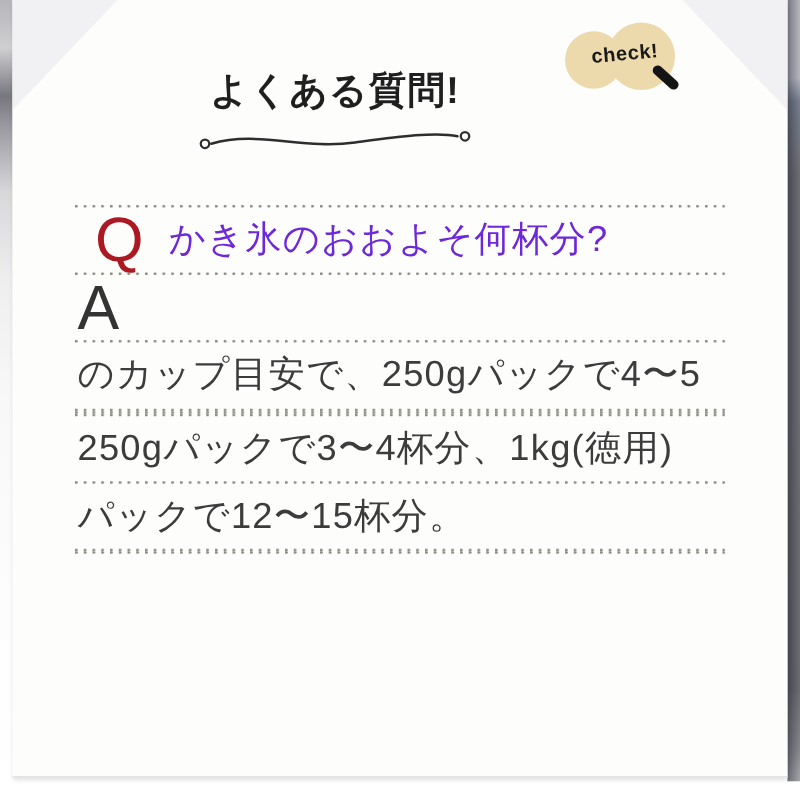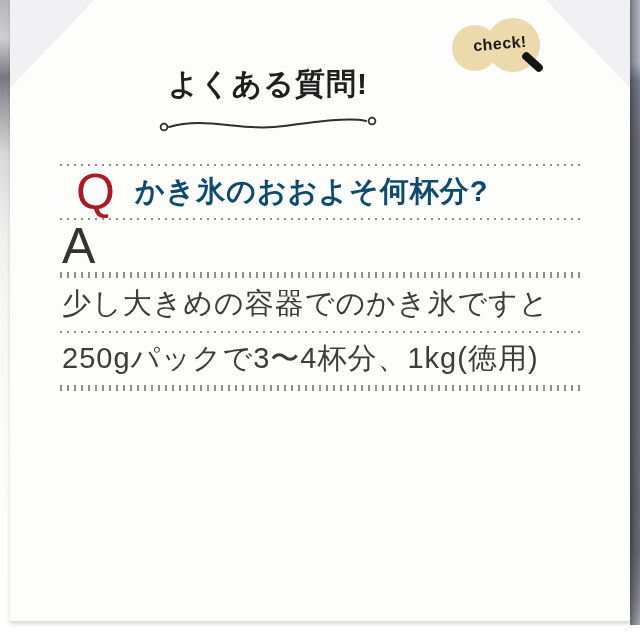--- a/index.html
+++ b/index.html
@@ -17,21 +17,21 @@
   
   #page { position:absolute; left:10px; top:0; width:620px; height:622px;
     background:#fdfdfc; box-shadow:0 2px 4px rgba(0,0,0,.15); }
 
   .corner-tri { position:absolute; top:0; background:#f1f1f3;
     filter:drop-shadow(0 1px 1px rgba(0,0,0,.10)); }
   #tri-left  { left:0; width:84px; height:88px; clip-path:polygon(0 0,100% 0,0 100%); }
   #tri-right { left:536px; width:84px; height:88px; clip-path:polygon(0 0,100% 0,100% 100%); }
 
   
-  #title-group { position:absolute; left:146px; top:64px; width:224px; text-align:center; }
+  #title-group { position:absolute; left:146px; top:52px; width:224px; text-align:center; }
   #page-title { font-size:30px; font-weight:700; color:#1f1f1f; letter-spacing:1px; white-space:nowrap; }
   #wave-svg { display:block; margin-top:7px; }
 
   
   #check-badge { position:absolute; left:440px; top:18px; width:106px; height:62px; }
   .blob { position:absolute; border-radius:50%; background:#ecd9ac; }
   #blob-l { left:2px; top:7px; width:46px; height:46px; }
   #blob-r { left:36px; top:0px; width:54px; height:54px; }
   #check-label { position:absolute; left:10px; top:17px; width:80px; text-align:center;
     font-size:16px; font-weight:700; color:#1a1a1a; transform:rotate(-5deg); letter-spacing:.5px; }
@@ -42,21 +42,21 @@
   #qa { position:absolute; left:50px; top:164px; width:520px; }
   .dotline { height:2px;
     background-image:radial-gradient(circle at 1px 1px,#8f9089 1px,transparent 1.3px);
     background-size:7px 2px; background-repeat:repeat-x; }
   .row { height:52.2px; display:flex; align-items:center; white-space:nowrap;
     font-size:29px; letter-spacing:1px; color:#3c3c3c; padding-left:2px; }
   .row-q { padding-left:16px; }
   .big-letter { font-size:50px; line-height:50px; font-weight:500; }
   .q-letter { color:#ab1a22; margin-right:19px; }
   .a-letter { color:#333333; margin-right:16px; font-weight:400; }
-  .q-text { color:#0c4a6e; font-weight:700; }
+  .q-text { color:#6d28d9; font-weight:400; }
 
   #page-bottom-line { position:absolute; left:0; top:621px; width:620px; height:1px; background:#dcdcdc; }
 </style>
 </head>
 <body>
 
 <div id="stage">
 
   <div id="strip-left"></div>
   <div id="strip-right"></div>
@@ -89,34 +89,37 @@
         <span class="big-letter q-letter">Q</span>
         <span class="q-text">かき氷のおおよそ何杯分?</span>
       </div>
       <div class="dotline"></div>
 
       <div class="row">
         <span class="big-letter a-letter">A</span>
       </div>
       <div class="dotline"></div>
 
+      <div class="row">
+        <span>のカップ目安で、250gパックで4〜5</span>
+      </div>
       <div class="dotline"></div>
 
       <div class="dotline"></div>
 
-      <div class="row">
-        <span>少し大きめの容器でのかき氷ですと</span>
-      </div>
       <div class="dotline"></div>
 
       <div class="row">
         <span>250gパックで3〜4杯分、1kg(徳用)</span>
       </div>
       <div class="dotline"></div>
 
+      <div class="row">
+        <span>パックで12〜15杯分。</span>
+      </div>
       <div class="dotline"></div>
 
       <div class="dotline"></div>
     </div>
 
     <div id="page-bottom-line"></div>
   </div>
 </div>
 
 </body></html>

